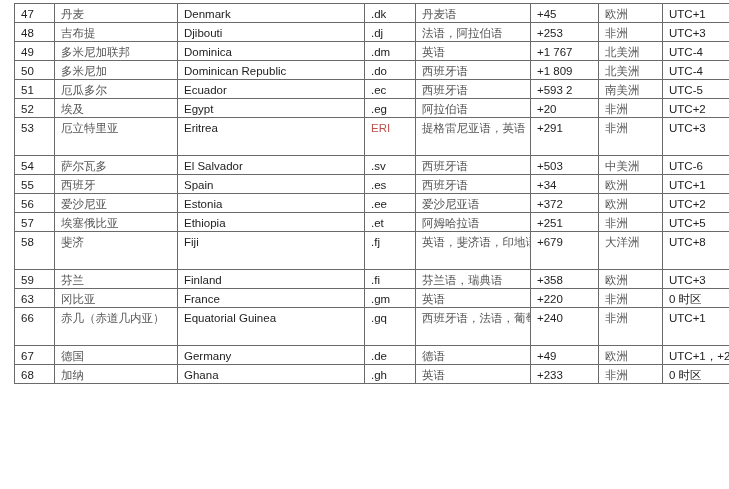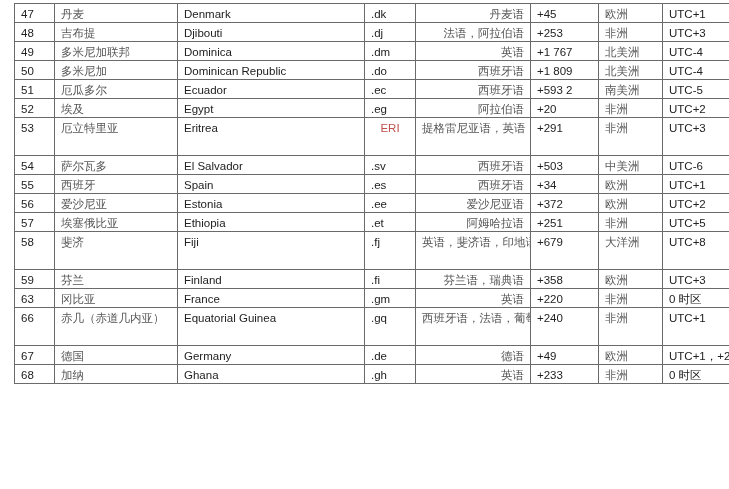--- a/index.html
+++ b/index.html
@@ -23,23 +23,23 @@
   }
   table.ctable tr.tall td { height: 35px; }
   td.num, td.en, td.tld, td.code, td.tz {
     font-family: "Liberation Sans", "DejaVu Sans", sans-serif;
   }
   td.zh, td.lang, td.cont {
     font-family: "DejaVu Serif", "Liberation Serif", serif;
     color: #555;
     font-size: 11.5px;
   }
-  td.lang { white-space: normal; word-break: break-all; text-align: right; }
+  td.lang { white-space: normal; word-break: break-all; }
   td.zh { white-space: nowrap; }
-  .red { color: #c0504d; text-align: center; }
+  .red { color: #c0504d; }
   col.c1 { width: 40px; }
   col.c2 { width: 123px; }
   col.c3 { width: 187px; }
   col.c4 { width: 51px; }
   col.c5 { width: 115px; }
   col.c6 { width: 68px; }
   col.c7 { width: 64px; }
   col.c8 { width: 73px; }
 </style>
 </head>

